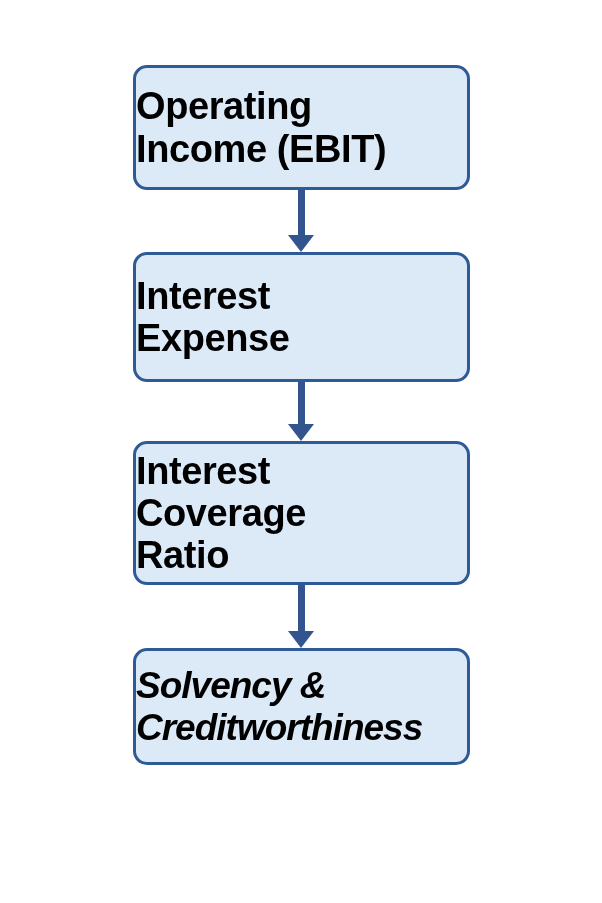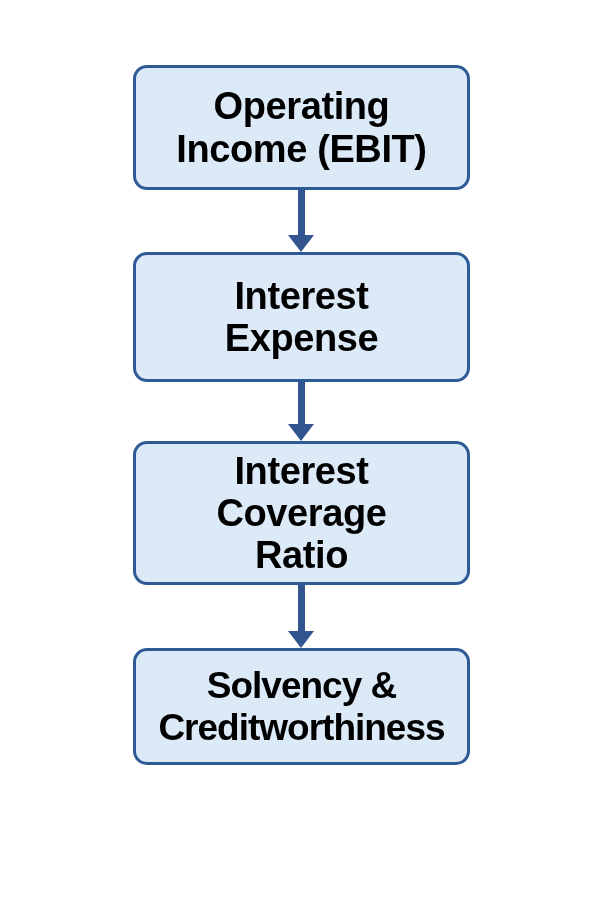--- a/index.html
+++ b/index.html
@@ -39,33 +39,33 @@
 
   .flow-box-label {
     display: block;
     width: 100%;
     color: #000000;
     font-family: "Liberation Sans", sans-serif;
     font-weight: bold;
     font-size: 38px;
     line-height: 1.11;
     letter-spacing: -0.4px;
-    text-align: center;
+    text-align: left;
     white-space: pre-line;
     padding: 0 0;
     box-sizing: border-box;
   }
 
   
   #box-0 { top: 65px;  height: 125px; }
   #box-1 { top: 252px; height: 130px; }
   #box-2 { top: 441px; height: 144px; }
   #box-3 { top: 648px; height: 117px; }
 
-  #box-3 .flow-box-label { font-size: 37px; letter-spacing: -1px; }
+  #box-3 .flow-box-label { font-size: 37px; letter-spacing: -1px; font-style: italic; }
 
   
   .connector {
     position: absolute;
     left: 288px;
     width: 27px;
     pointer-events: none;
   }
   .connector .shaft {
     position: absolute;

